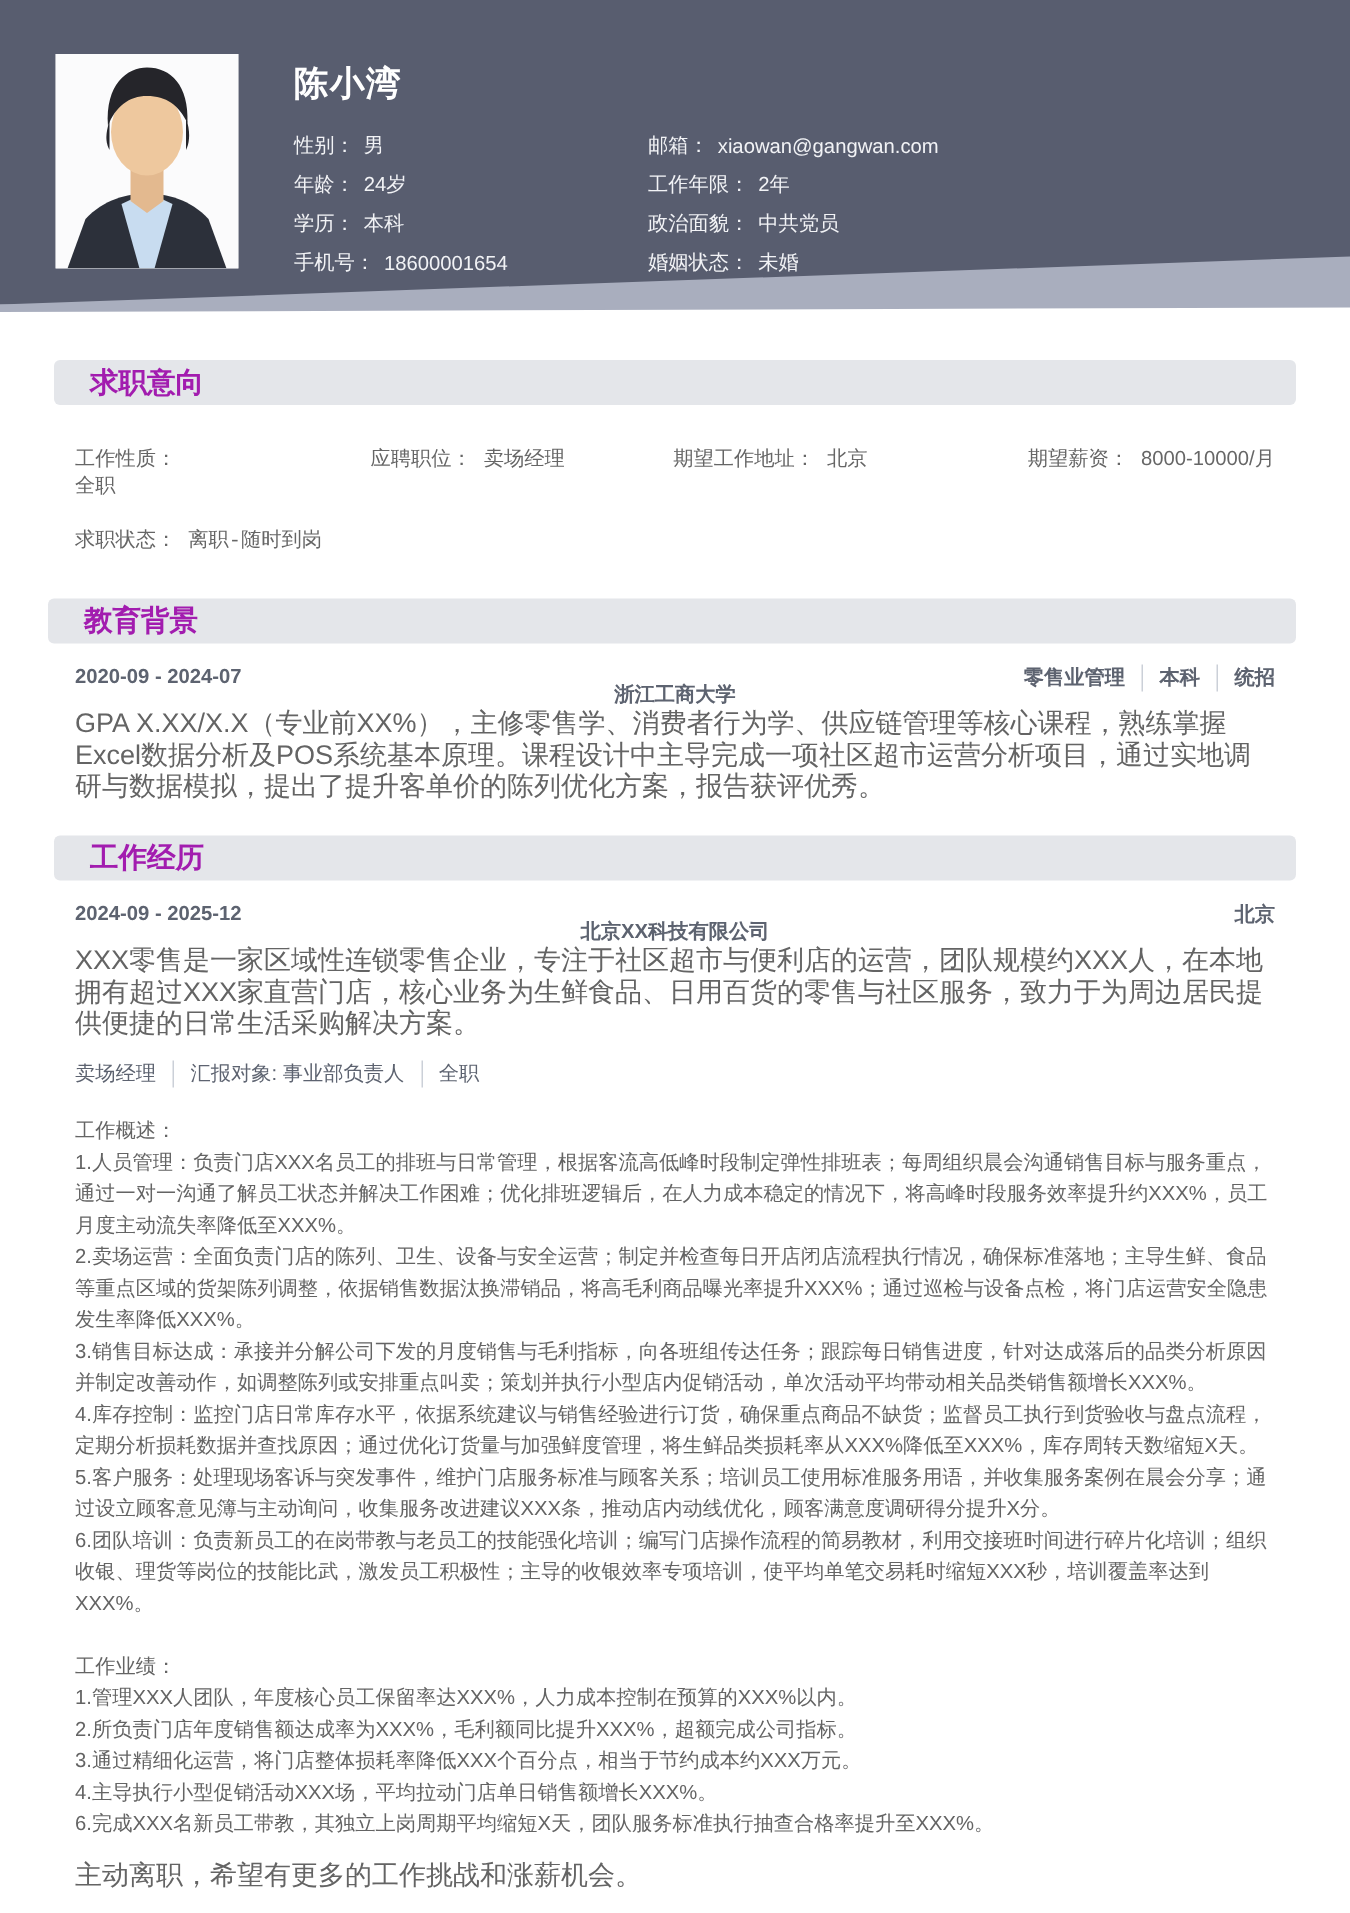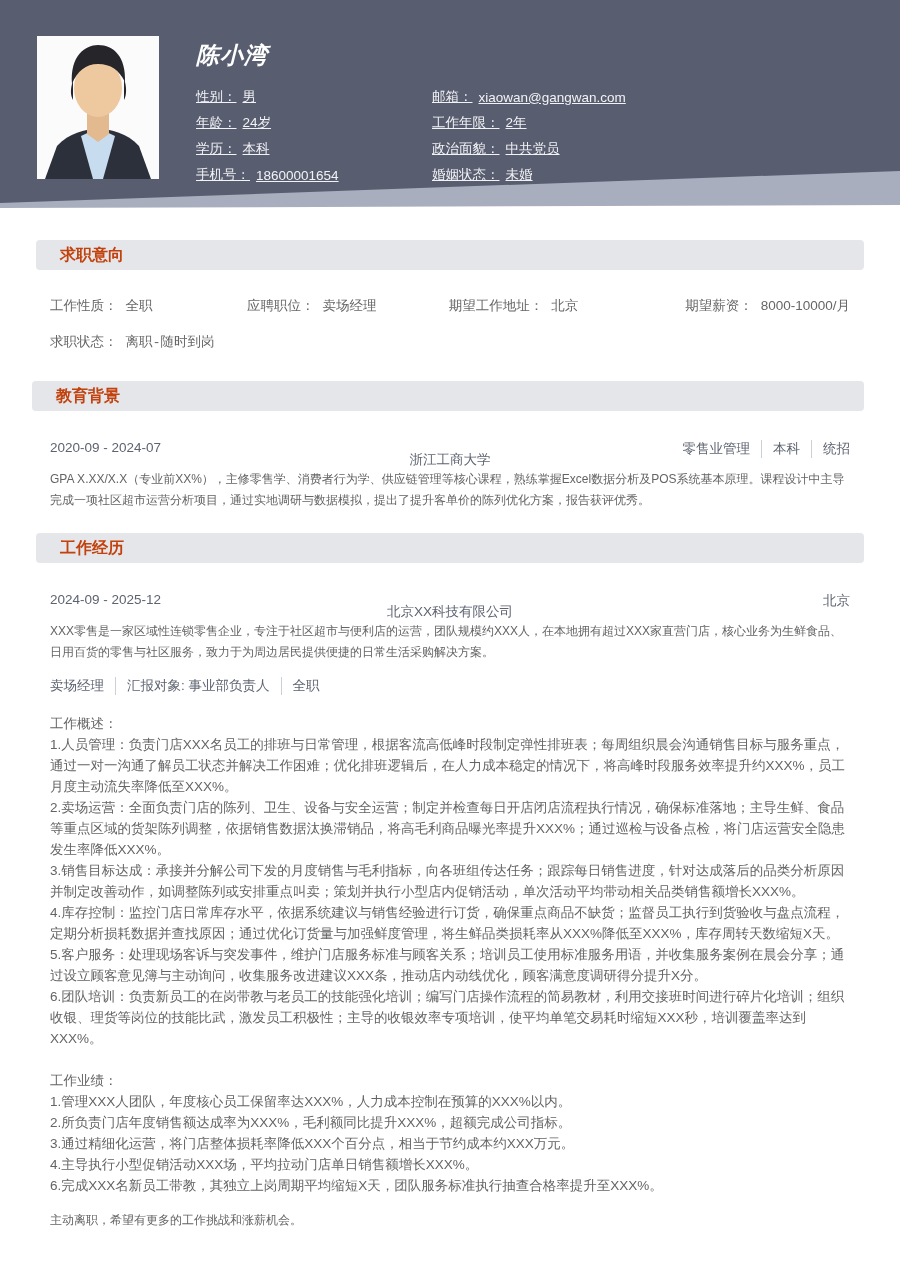--- a/index.html
+++ b/index.html
@@ -21,58 +21,58 @@
     background:#585d6f;
     clip-path:polygon(0 0, 100% 0, 100% 171px, 0 203px);
   }
   .photo {
     position:absolute; left:37px; top:36px; width:122px; height:143px;
     background:#fdfdfd; overflow:hidden;
   }
   .photo svg { display:block; width:100%; height:100%; }
   .name {
     position:absolute; left:196px; top:40px;
-    color:#ffffff; font-size:23px; font-weight:bold; letter-spacing:1px;font-style:italic;
+    color:#ffffff; font-size:23px; font-weight:bold; letter-spacing:1px;
   }
   .info {
     position:absolute; left:196px; top:84px;
     display:grid; grid-auto-flow:column;
     grid-template-rows:repeat(4,26px); grid-template-columns:236px auto;
-    color:#f2f3f6; font-size:13.5px;text-decoration:underline;
+    color:#f2f3f6; font-size:13.5px;
   }
   .info-item { display:flex; align-items:center; white-space:nowrap; }
   .info-item .lbl { margin-right:6px; }
   
   .section-bar {
     margin:0 36px; height:30px; background:#e4e6ea; border-radius:4px;
     display:flex; align-items:center; padding-left:24px;
   }
-  .section-title { font-size:16px; font-weight:bold; color:#c2410c; }
+  .section-title { font-size:19px; font-weight:bold; color:#a21caf; }
   .content { margin:0 50px; }
   .fields-row { display:flex; font-size:13.5px; color:#666666; }
   .fields-row .fv { display:flex; white-space:nowrap; }
   .fv .fv-label { margin-right:8px; }
-  .f0 { width:200px; } .f1 { width:205px; } .f2 { width:240px; }
+  .f0 { width:200px;flex-direction:column; } .f1 { width:205px; } .f2 { width:240px; }
   .f3 { flex:1; justify-content:flex-end; }
   .meta-row { position:relative; height:18px; font-size:13.5px; color:#5d6370; }
   .meta-left { position:absolute; left:0; top:0; white-space:nowrap; }
   .meta-center { position:absolute; left:50%; top:11px; transform:translateX(-50%); white-space:nowrap;text-align:right; }
   .meta-right { position:absolute; right:0; top:0; display:flex; white-space:nowrap; }
   .tag { display:inline-block; }
   .tag:not(:first-child) { border-left:1px solid #cbd0d8; margin-left:11px; padding-left:11px; }
-  .para { font-size:12px; color:#646464; line-height:21px; margin:0; }
+  .para { font-size:18px; color:#646464; line-height:21px; margin:0; }
   .role-row { display:flex; font-size:13.5px; color:#5d6370; }
   .block { font-size:13.5px; color:#646464; line-height:21px; }
   .block p { margin:0; }
   
   .mt-bar1 { margin-top:32px; }
   .mt-fields { margin-top:27px; }
   .mt-fields2 { margin-top:18px;font-family:Liberation Mono, monospace; }
   .mt-bar2 { margin-top:30px;margin-left:32px; }
-  .mt-meta { margin-top:29px; }
+  .mt-meta { margin-top:14px;font-weight:bold; }
   .mt-para { margin-top:11px; }
   .mt-bar3 { margin-top:22px; }
   .mt-role { margin-top:14px; }
   .mt-block { margin-top:18px; }
   .mt-block2 { margin-top:21px; }
   .mt-leave { margin-top:14px; }
 </style>
 </head>
 <body>
 

